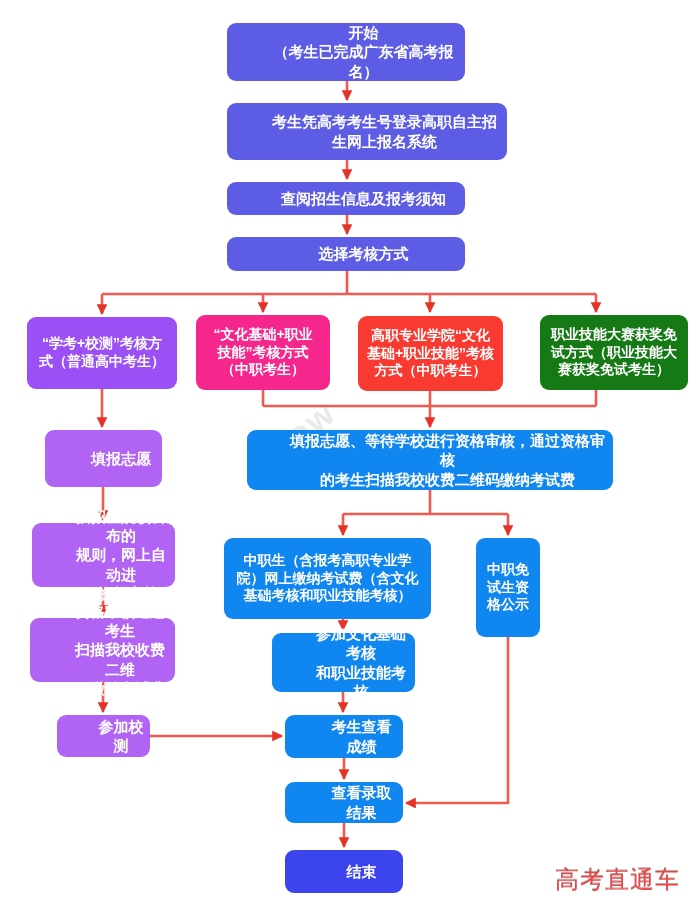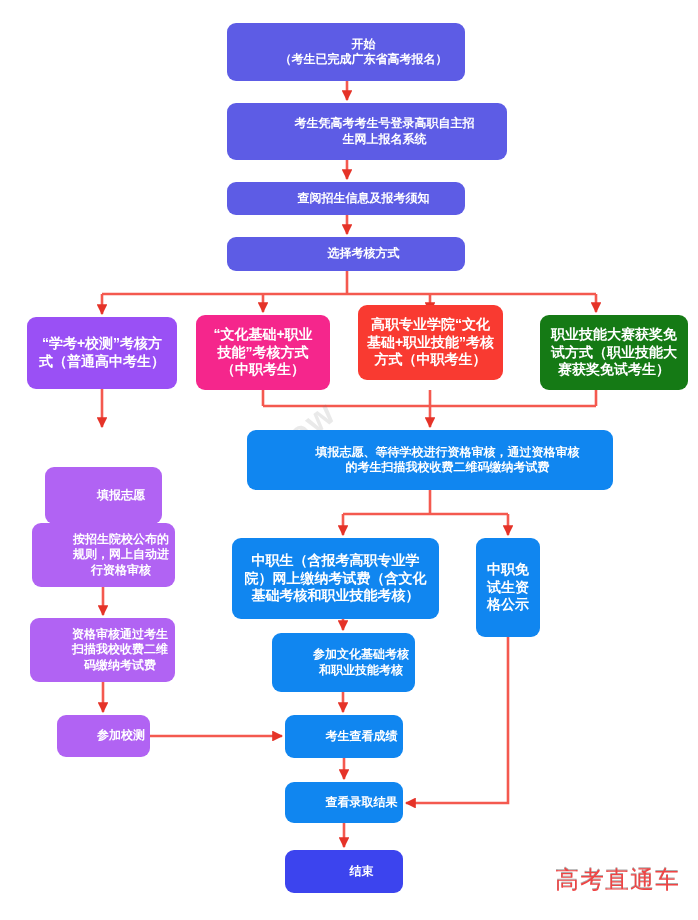--- a/index.html
+++ b/index.html
@@ -6,21 +6,21 @@
   #canvas{
     position:relative;width:698px;height:920px;background:#ffffff;overflow:hidden;
     font-family:"Liberation Sans","DejaVu Sans",sans-serif;
   }
   .node{
     position:absolute;display:flex;align-items:center;justify-content:center;
     text-align:center;color:#ffffff;font-weight:bold;border-radius:9px;
     padding:2px 5px;box-sizing:border-box;font-size:14px;line-height:1.28;
     white-space:pre-line;
   }
-  .fs15{font-size:12px;padding-left:40px;}
+  .fs15{font-size:15px;padding-left:40px;}
   .c-indigo{background:#5d5ce5;}
   .c-end{background:#3c44ee;}
   .c-purple{background:#9a50f5;}
   .c-lpurple{background:#b163f3;}
   .c-pink{background:#f5268c;}
   .c-red{background:#f93a31;}
   .c-green{background:#157a15;}
   .c-blue{background:#1086f0;}
   #connectors{position:absolute;left:0;top:0;}
   .watermark{
@@ -86,44 +86,44 @@
 
   <div class="node c-indigo fs15" style="left:227px;top:237px;width:238px;height:34px;">选择考核方式</div>
 
   <div class="node c-pink" style="left:196px;top:315px;width:134px;height:75px;">“文化基础+职业
 技能”考核方式
 （中职考生）</div>
 
   <div class="node c-purple" style="left:27px;top:317px;width:150px;height:72px;">“学考+校测”考核方
 式（普通高中考生）</div>
 
-  <div class="node c-red" style="left:358px;top:305px;width:145px;height:75px;">高职专业学院“文化
+  <div class="node c-red" style="left:358px;top:316px;width:145px;height:75px;">高职专业学院“文化
 基础+职业技能”考核
 方式（中职考生）</div>
 
   <div class="node c-green" style="left:522px;top:315px;width:148px;height:75px;margin-left:18px;">职业技能大赛获奖免
 试方式（职业技能大
 赛获奖免试考生）</div>
 
-  <div class="node c-lpurple fs15" style="left:45px;top:430px;width:117px;height:57px;margin-top:37px;">填报志愿</div>
+  <div class="node c-lpurple fs15" style="left:45px;top:430px;width:117px;height:57px;">填报志愿</div>
 
   <div class="node c-lpurple fs15" style="left:32px;top:523px;width:143px;height:64px;">按招生院校公布的
 规则，网上自动进
 行资格审核</div>
 
   <div class="node c-lpurple fs15" style="left:30px;top:618px;width:145px;height:64px;">资格审核通过考生
 扫描我校收费二维
 码缴纳考试费</div>
 
   <div class="node c-lpurple fs15" style="left:57px;top:715px;width:93px;height:42px;">参加校测</div>
 
   <div class="node c-blue fs15" style="left:247px;top:430px;width:366px;height:60px;">填报志愿、等待学校进行资格审核，通过资格审核
 的考生扫描我校收费二维码缴纳考试费</div>
 
-  <div class="node c-blue" style="left:232px;top:538px;width:207px;height:81px;">中职生（含报考高职专业学
+  <div class="node c-blue" style="left:224px;top:538px;width:207px;height:81px;">中职生（含报考高职专业学
 院）网上缴纳考试费（含文化
 基础考核和职业技能考核）</div>
 
   <div class="node c-blue fs15" style="left:272px;top:633px;width:143px;height:59px;">参加文化基础考核
 和职业技能考核</div>
 
   <div class="node c-blue fs15" style="left:285px;top:715px;width:118px;height:43px;">考生查看成绩</div>
 
   <div class="node c-blue fs15" style="left:285px;top:782px;width:118px;height:41px;">查看录取结果</div>
 

